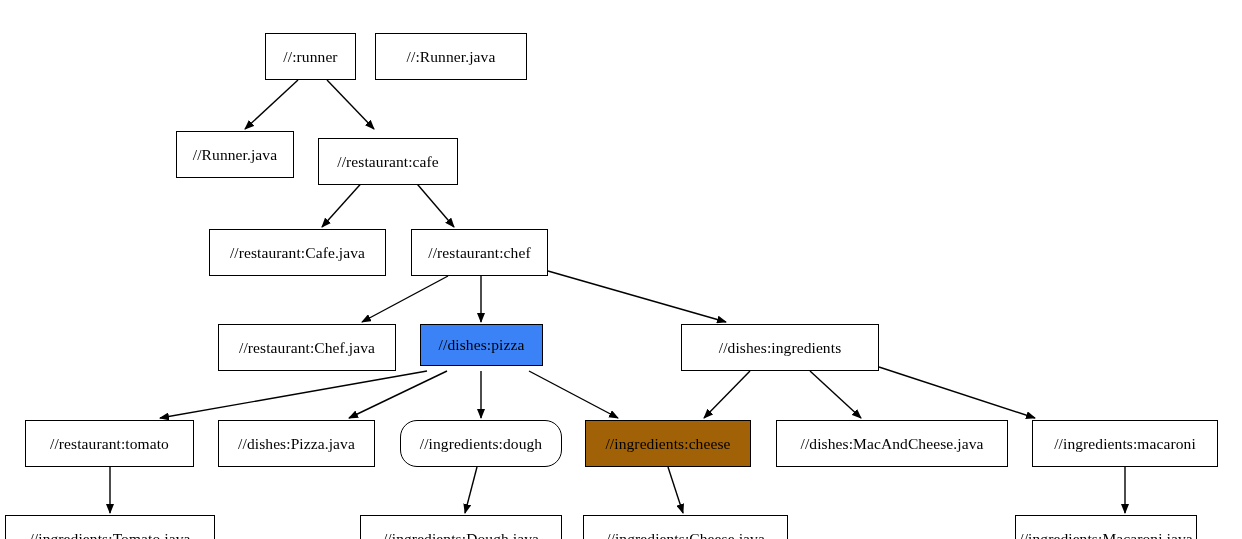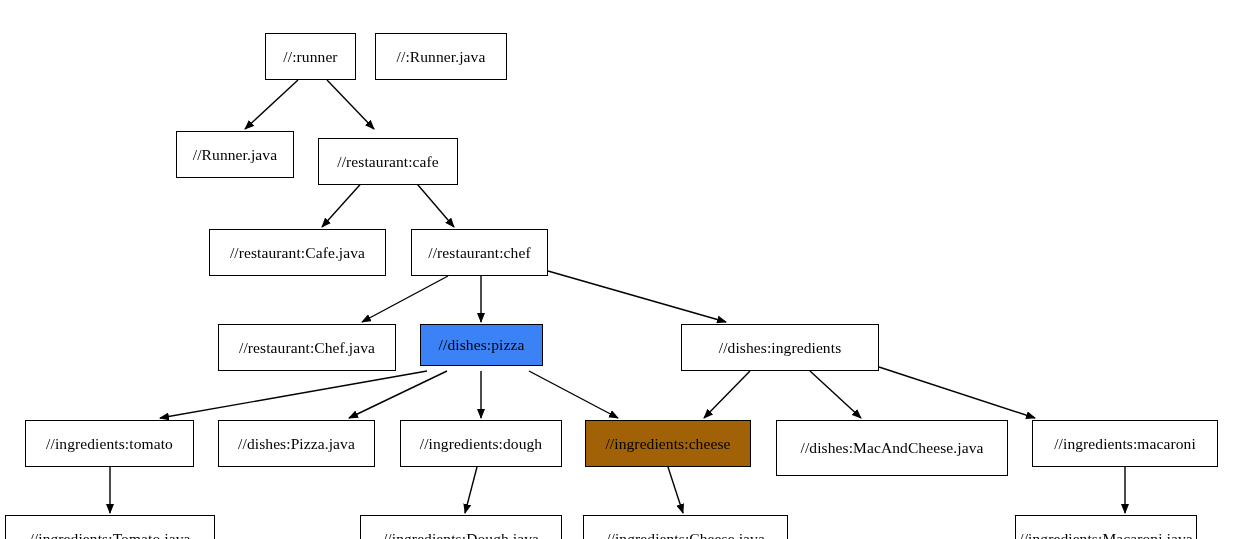--- a/index.html
+++ b/index.html
@@ -72,21 +72,21 @@
         <line x1="110" y1="437" x2="110" y2="483" stroke="#000000" stroke-width="1.4" marker-end="url(#arrowhead)"></line>
         <line x1="477" y1="437" x2="465" y2="483" stroke="#000000" stroke-width="1.4" marker-end="url(#arrowhead)"></line>
         <line x1="668" y1="437" x2="683" y2="483" stroke="#000000" stroke-width="1.4" marker-end="url(#arrowhead)"></line>
         <line x1="1125" y1="437" x2="1125" y2="483" stroke="#000000" stroke-width="1.4" marker-end="url(#arrowhead)"></line>
       </g>
   </svg>
   <div id="nodes-group">
       <div class="node" style="left: 265px; top: 3px; width: 91px; height: 47px; border-color: rgb(0, 0, 0); background: rgb(255, 255, 255); color: rgb(0, 0, 0);">
         <span class="node-label">//:runner</span>
       </div>
-      <div class="node" style="left: 375px; top: 3px; width: 132px; height: 47px; border-color: rgb(0, 0, 0); background: rgb(255, 255, 255); color: rgb(0, 0, 0);">
+      <div class="node" style="left: 375px; top: 3px; width: 152px; height: 47px; border-color: rgb(0, 0, 0); background: rgb(255, 255, 255); color: rgb(0, 0, 0);">
         <span class="node-label">//:Runner.java</span>
       </div>
       <div class="node" style="left: 176px; top: 101px; width: 118px; height: 47px; border-color: rgb(0, 0, 0); background: rgb(255, 255, 255); color: rgb(0, 0, 0);">
         <span class="node-label">//Runner.java</span>
       </div>
       <div class="node" style="left: 318px; top: 108px; width: 140px; height: 47px; border-color: rgb(0, 0, 0); background: rgb(255, 255, 255); color: rgb(0, 0, 0);">
         <span class="node-label">//restaurant:cafe</span>
       </div>
       <div class="node" style="left: 209px; top: 199px; width: 177px; height: 47px; border-color: rgb(0, 0, 0); background: rgb(255, 255, 255); color: rgb(0, 0, 0);">
         <span class="node-label">//restaurant:Cafe.java</span>
@@ -97,32 +97,32 @@
       <div class="node" style="left: 218px; top: 294px; width: 178px; height: 47px; border-color: rgb(0, 0, 0); background: rgb(255, 255, 255); color: rgb(0, 0, 0);">
         <span class="node-label">//restaurant:Chef.java</span>
       </div>
       <div class="node" style="left: 420px; top: 294px; width: 123px; height: 42px; border-color: rgb(0, 0, 0); background: #3b82f6; color: rgb(0, 0, 0);">
         <span class="node-label">//dishes:pizza</span>
       </div>
       <div class="node" style="left: 681px; top: 294px; width: 198px; height: 47px; border-color: rgb(0, 0, 0); background: rgb(255, 255, 255); color: rgb(0, 0, 0);">
         <span class="node-label">//dishes:ingredients</span>
       </div>
       <div class="node" style="left: 25px; top: 390px; width: 169px; height: 47px; border-color: rgb(0, 0, 0); background: rgb(255, 255, 255); color: rgb(0, 0, 0);">
-        <span class="node-label">//ingredients:tomato</span>
+        <span class="node-label">//restaurant:tomato</span>
       </div>
       <div class="node" style="left: 218px; top: 390px; width: 157px; height: 47px; border-color: rgb(0, 0, 0); background: rgb(255, 255, 255); color: rgb(0, 0, 0); align-items: center;">
         <span class="node-label">//dishes:Pizza.java</span>
       </div>
-      <div class="node" style="left: 400px; top: 390px; width: 162px; height: 47px; border-color: rgb(0, 0, 0); background: rgb(255, 255, 255); color: rgb(0, 0, 0);">
+      <div class="node" style="left: 400px; top: 390px; width: 162px; height: 47px; border-color: rgb(0, 0, 0); background: rgb(255, 255, 255); color: rgb(0, 0, 0); border-radius: 17px;">
         <span class="node-label">//ingredients:dough</span>
       </div>
       <div class="node" style="left: 585px; top: 390px; width: 166px; height: 47px; border-color: rgb(0, 0, 0); background: #a16207; color: rgb(0, 0, 0);">
         <span class="node-label">//ingredients:cheese</span>
       </div>
-      <div class="node" style="left: 776px; top: 390px; width: 232px; height: 56px; border-color: rgb(0, 0, 0); background: rgb(255, 255, 255); color: rgb(0, 0, 0);">
+      <div class="node" style="left: 776px; top: 390px; width: 232px; height: 47px; border-color: rgb(0, 0, 0); background: rgb(255, 255, 255); color: rgb(0, 0, 0);">
         <span class="node-label">//dishes:MacAndCheese.java</span>
       </div>
       <div class="node" style="left: 1032px; top: 390px; width: 186px; height: 47px; border-color: rgb(0, 0, 0); background: rgb(255, 255, 255); color: rgb(0, 0, 0);">
         <span class="node-label">//ingredients:macaroni</span>
       </div>
       <div class="node" style="left: 5px; top: 485px; width: 210px; height: 47px; border-color: rgb(0, 0, 0); background: rgb(255, 255, 255); color: rgb(0, 0, 0);">
         <span class="node-label">//ingredients:Tomato.java</span>
       </div>
       <div class="node" style="left: 360px; top: 485px; width: 202px; height: 47px; border-color: rgb(0, 0, 0); background: rgb(255, 255, 255); color: rgb(0, 0, 0);">
         <span class="node-label">//ingredients:Dough.java</span>

